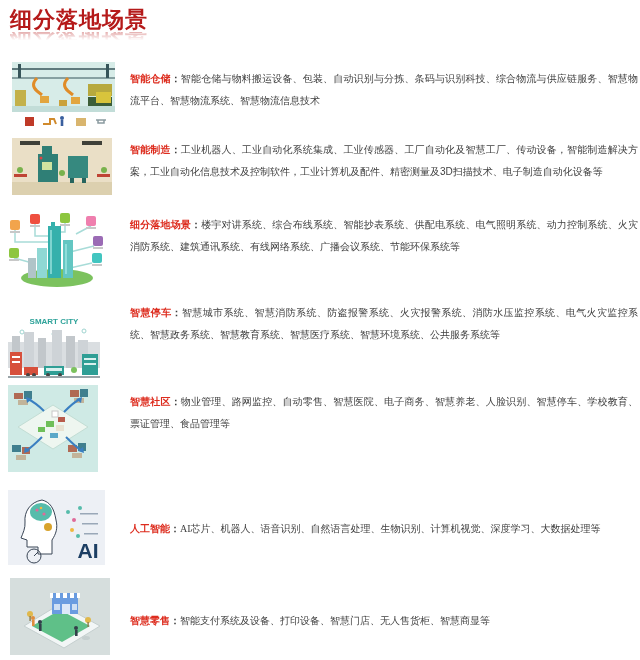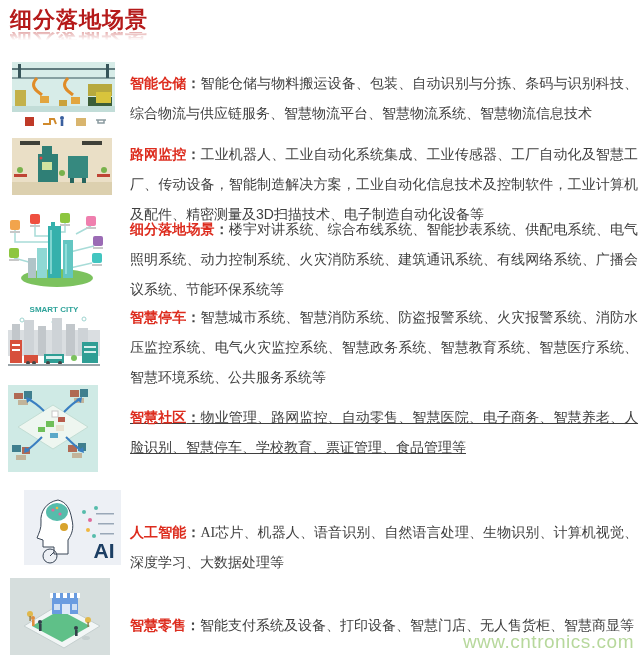--- a/index.html
+++ b/index.html
@@ -22,21 +22,21 @@
   .page-title-reflection{
     font-size:22px;font-weight:bold;color:var(--title-red);letter-spacing:1px;line-height:24px;
     transform:scaleY(-1);height:12px;overflow:hidden;opacity:.38;
     -webkit-mask-image:linear-gradient(to top,rgba(0,0,0,.9),transparent 70%);
     mask-image:linear-gradient(to top,rgba(0,0,0,.9),transparent 70%);
   }
   .sec{position:absolute;left:0;width:640px;}
   .illo{position:absolute;}
   .sec-text{
     position:absolute;left:130px;width:508px;
-    font-size:14px;line-height:30px;color:var(--body-text);
+    font-size:10px;line-height:22px;color:var(--body-text);
     text-align:justify;
   }
   .sec-label{color:var(--label-red);font-weight:bold;}
   .sec-colon{color:var(--body-text);font-weight:bold;}
   .footer-url{
     position:absolute;right:6px;top:631px;
     font-size:19px;color:var(--footer-green);letter-spacing:.5px;
   }
   svg{display:block;}
 </style>
@@ -106,21 +106,21 @@
         <rect x="58" y="40" width="4" height="5" fill="#26655e"></rect>
         <rect x="70" y="40" width="4" height="5" fill="#26655e"></rect>
         <rect x="2" y="36" width="13" height="3" fill="#bf4434"></rect>
         <rect x="85" y="36" width="13" height="3" fill="#bf4434"></rect>
         <circle cx="8" cy="32" r="3" fill="#79b24c"></circle>
         <circle cx="92" cy="32" r="3" fill="#79b24c"></circle>
         <circle cx="50" cy="35" r="3" fill="#79b24c"></circle>
       </svg>
     </div>
     <div class="sec-text" style="top:1px;">
-      <span class="sec-label">路网监控</span><span class="sec-colon">：</span><span class="sec-desc">工业机器人、工业自动化系统集成、工业传感器、工厂自动化及智慧工厂、传动设备，智能制造解决方案，工业自动化信息技术及控制软件，工业计算机及配件、精密测量及3D扫描技术、电子制造自动化设备等</span>
+      <span class="sec-label">智能制造</span><span class="sec-colon">：</span><span class="sec-desc">工业机器人、工业自动化系统集成、工业传感器、工厂自动化及智慧工厂、传动设备，智能制造解决方案，工业自动化信息技术及控制软件，工业计算机及配件、精密测量及3D扫描技术、电子制造自动化设备等</span>
     </div>
   </div>
 
   <div class="sec" style="top:212px;">
     <div class="illo" style="left:8px;top:0;">
       <svg width="98" height="76" viewBox="0 0 98 76">
         <path d="M7 18 V30 H40 M27 12 V24 H44 M57 11 V20 H50 M83 14 L68 22 M86 34 L62 40 M6 46 L28 52 M84 51 L62 56" stroke="#a8dcd8" stroke-width="1.5" fill="none"></path>
         <ellipse cx="49" cy="66" rx="36" ry="9" fill="#7cc25e"></ellipse>
         <rect x="20" y="46" width="8" height="20" fill="#b0c4c8"></rect>
         <rect x="29" y="36" width="10" height="30" fill="#8fd8d4"></rect>
@@ -144,21 +144,21 @@
         <rect x="1" y="47" width="10" height="2" fill="#c8c8c8"></rect>
         <rect x="84" y="52" width="10" height="2" fill="#c8c8c8"></rect>
       </svg>
     </div>
     <div class="sec-text" style="top:2px;">
       <span class="sec-label">细分落地场景</span><span class="sec-colon">：</span><span class="sec-desc">楼宇对讲系统、综合布线系统、智能抄表系统、供配电系统、电气照明系统、动力控制系统、火灾消防系统、建筑通讯系统、有线网络系统、广播会议系统、节能环保系统等</span>
     </div>
   </div>
 
   <div class="sec" style="top:300px;">
-    <div class="illo" style="left:8px;top:0;">
+    <div class="illo" style="left:8px;top:12px;">
       <svg width="92" height="75" viewBox="0 0 92 75">
         <text x="46" y="12" font-size="8" font-weight="bold" fill="#2fa39a" text-anchor="middle">SMART CITY</text>
         <circle cx="14" cy="20" r="2" fill="none" stroke="#9fd4d0"></circle>
         <circle cx="46" cy="22" r="2" fill="none" stroke="#9fd4d0"></circle>
         <circle cx="76" cy="19" r="2" fill="none" stroke="#9fd4d0"></circle>
         <rect x="0" y="30" width="92" height="26" fill="#dadee1"></rect>
         <rect x="4" y="24" width="8" height="32" fill="#c2c7cb"></rect>
         <rect x="16" y="20" width="10" height="36" fill="#ced3d7"></rect>
         <rect x="30" y="26" width="8" height="30" fill="#c2c7cb"></rect>
         <rect x="44" y="18" width="10" height="38" fill="#ced3d7"></rect>
@@ -220,27 +220,27 @@
         <path d="M36 26 C30 20 26 17 20 14" stroke="#3a7fc1" stroke-width="2" fill="none"></path>
         <polygon points="18,12 24,14 19,18" fill="#3a7fc1"></polygon>
         <path d="M56 27 C62 21 66 17 72 14" stroke="#3a7fc1" stroke-width="2" fill="none"></path>
         <polygon points="74,12 68,14 73,18" fill="#3a7fc1"></polygon>
         <path d="M34 52 C28 58 24 62 18 66" stroke="#3a7fc1" stroke-width="2" fill="none"></path>
         <polygon points="16,68 22,66 17,62" fill="#3a7fc1"></polygon>
         <path d="M58 52 C64 58 68 62 74 66" stroke="#3a7fc1" stroke-width="2" fill="none"></path>
         <polygon points="76,68 70,66 75,62" fill="#3a7fc1"></polygon>
       </svg>
     </div>
-    <div class="sec-text" style="top:17px;text-decoration:underline;">
+    <div class="sec-text" style="top:6px;">
       <span class="sec-label">智慧社区</span><span class="sec-colon">：</span><span class="sec-desc">物业管理、路网监控、自动零售、智慧医院、电子商务、智慧养老、人脸识别、智慧停车、学校教育、票证管理、食品管理等</span>
     </div>
   </div>
 
   <div class="sec" style="top:490px;">
-    <div class="illo" style="left:8px;top:0;margin-left:16px;">
+    <div class="illo" style="left:8px;top:0;">
       <svg width="97" height="75" viewBox="0 0 97 75">
         <rect width="97" height="75" fill="#edf0f5"></rect>
         <path d="M34 10 C22 12 16 22 17 32 C17.5 38 15 43 13 48 L19 50 L19 57 L30 57 L30 64 L44 64 L44 50 C48 44 50 38 48 30 C46 18 42 12 34 10 Z" fill="#ffffff" stroke="#3a4656" stroke-width="1"></path>
         <ellipse cx="33" cy="22" rx="11" ry="9" fill="#56bcab"></ellipse>
         <circle cx="29" cy="20" r="1.6" fill="#e06a9a"></circle>
         <circle cx="36" cy="24" r="1.6" fill="#e06a9a"></circle>
         <circle cx="33" cy="18" r="1.3" fill="#f0b840"></circle>
         <circle cx="40" cy="37" r="4" fill="#d8a32c"></circle>
         <circle cx="26" cy="66" r="7" fill="none" stroke="#3a4656"></circle>
         <line x1="26" y1="66" x2="30" y2="62" stroke="#3a4656"></line>
@@ -286,15 +286,14 @@
         <circle cx="78" cy="42" r="3" fill="#e0b84c"></circle>
         <rect x="77.4" y="44" width="1.4" height="5" fill="#8a7a4a"></rect>
         <ellipse cx="76" cy="60" rx="4" ry="2" fill="#c5cfcf"></ellipse>
       </svg>
     </div>
     <div class="sec-text" style="top:32px;">
       <span class="sec-label">智慧零售</span><span class="sec-colon">：</span><span class="sec-desc">智能支付系统及设备、打印设备、智慧门店、无人售货柜、智慧商显等</span>
     </div>
   </div>
 
-  <div class="footer-url">www.cntronics.com</div>
 
 </div>
 
 </body></html>

